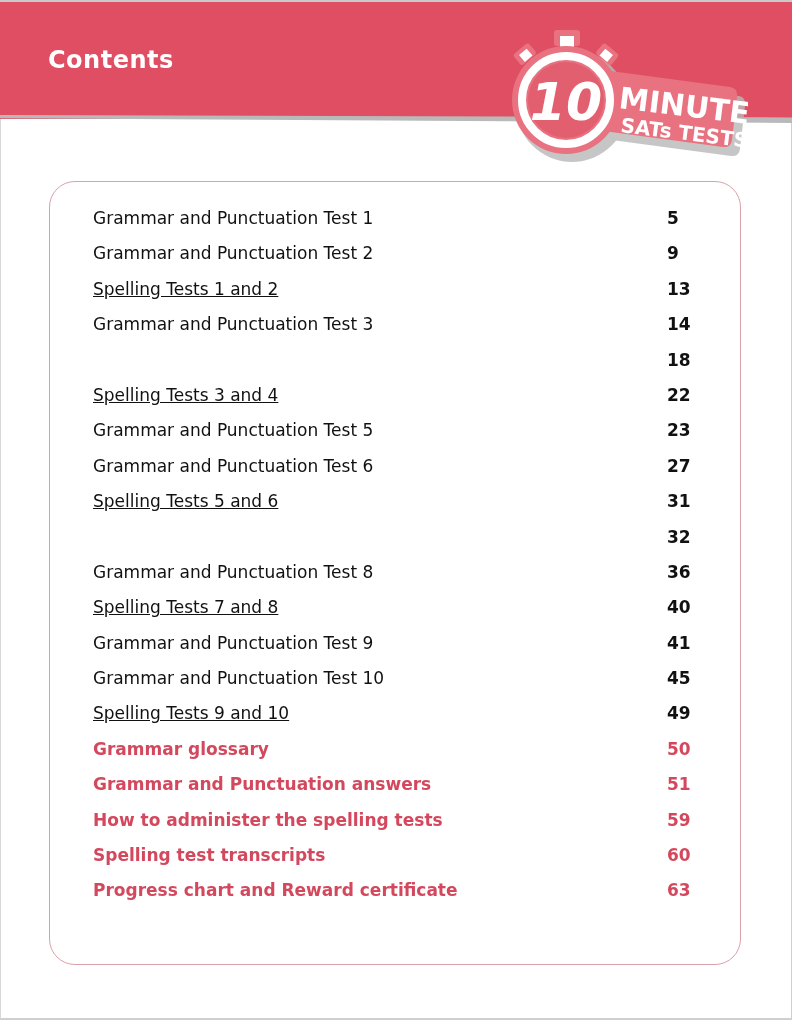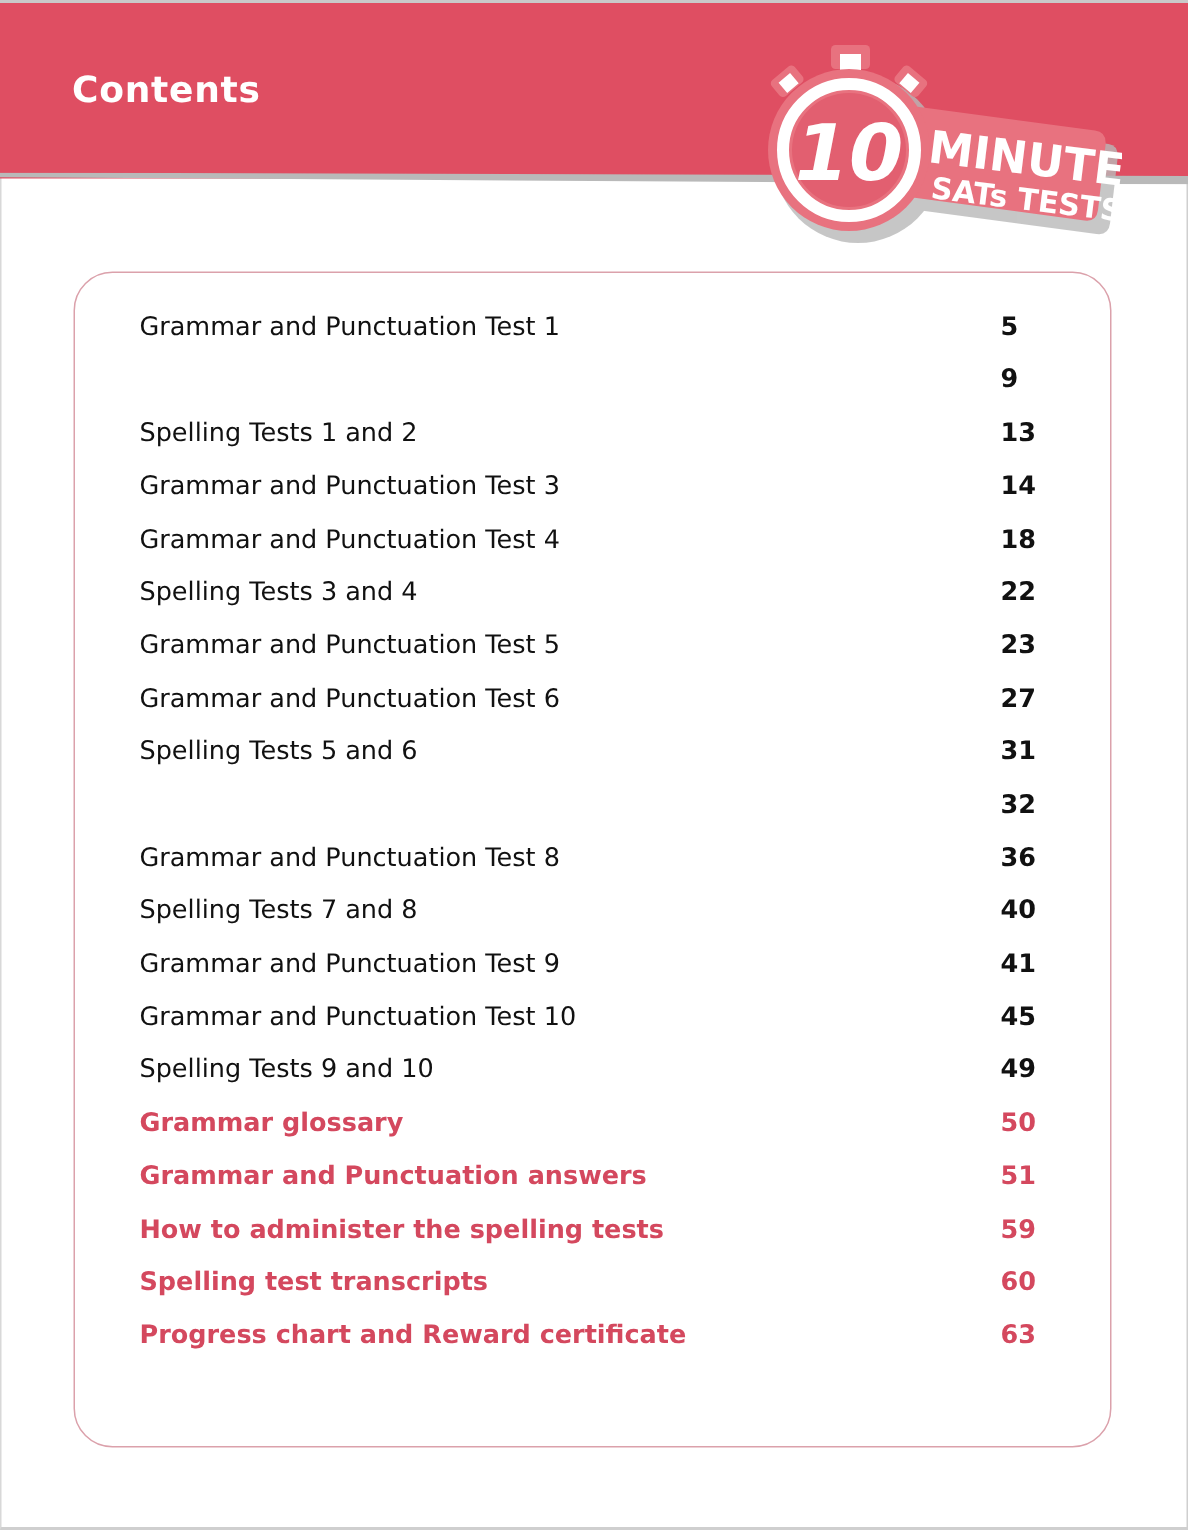--- a/index.html
+++ b/index.html
@@ -33,21 +33,21 @@
     border:1.5px solid #dba1ab; border-radius:26px; box-sizing:border-box;
   }
   .toc-list { position:absolute; left:93px; top:203px; width:600px; }
   .toc-row {
     position:relative; height:35.4px; line-height:30px;
     font-size:17px; color:#111111;
   }
   .toc-row .label { position:absolute; left:0; top:0; white-space:nowrap; }
   .toc-row .page  { position:absolute; left:574px; top:0; white-space:nowrap; font-weight:bold; }
   .toc-row.bold .label { font-weight:normal; }
-  .toc-row.plain .label { font-weight:normal; }
+  .toc-row.plain .label { font-weight:normal;text-decoration:underline; }
   .toc-row.accent .label, .toc-row.accent .page { color:#d4485e; font-weight:bold; }
 </style>
 </head>
 <body>
 
 <div class="page-frame"></div>
 
 <div class="header-band"></div>
 <div class="header-shadow"></div>
 <div class="page-title">Contents</div>
@@ -83,32 +83,32 @@
 </div>
 
 <div class="contents-box"></div>
 
 <div class="toc-list" id="toc">
     <div class="toc-row bold">
       <span class="label">Grammar and Punctuation Test 1</span>
       <span class="page">5</span>
     </div>
     <div class="toc-row bold">
+      <span class="label">Grammar and Punctuation Test 2</span>
       <span class="page">9</span>
     </div>
     <div class="toc-row plain">
       <span class="label">Spelling Tests 1 and 2</span>
       <span class="page">13</span>
     </div>
     <div class="toc-row bold">
       <span class="label">Grammar and Punctuation Test 3</span>
       <span class="page">14</span>
     </div>
     <div class="toc-row bold">
-      <span class="label">Grammar and Punctuation Test 4</span>
       <span class="page">18</span>
     </div>
     <div class="toc-row plain">
       <span class="label">Spelling Tests 3 and 4</span>
       <span class="page">22</span>
     </div>
     <div class="toc-row bold">
       <span class="label">Grammar and Punctuation Test 5</span>
       <span class="page">23</span>
     </div>

